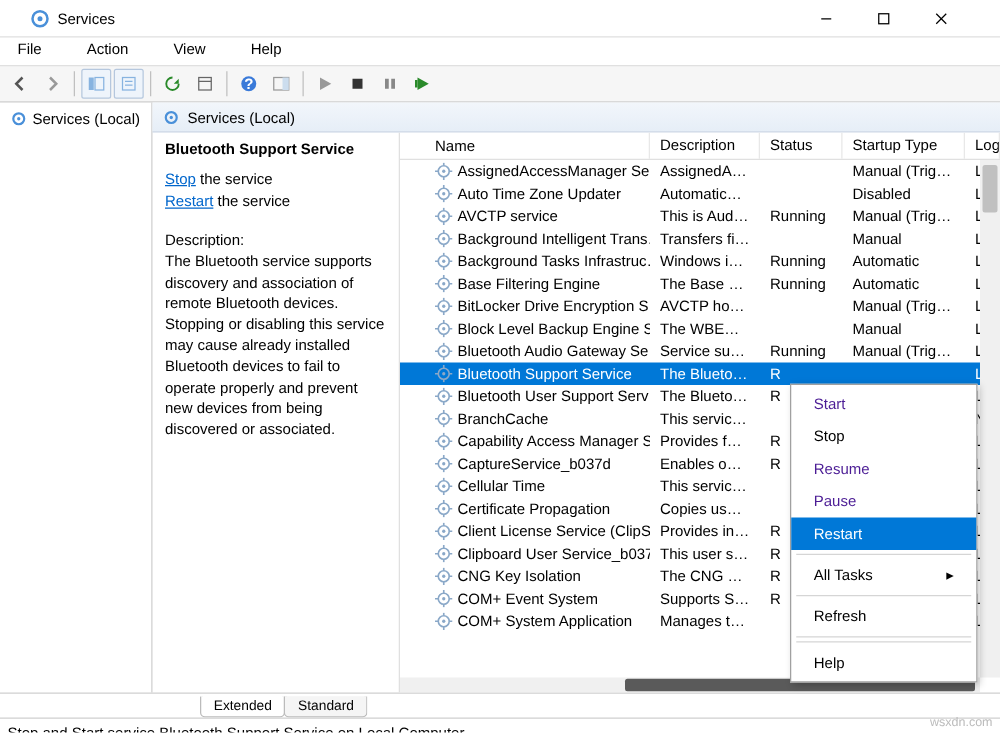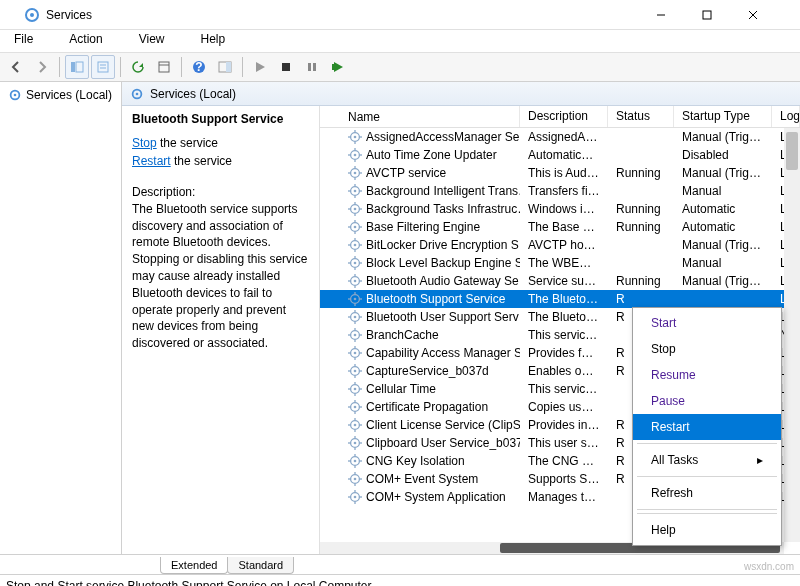--- a/index.html
+++ b/index.html
@@ -41,21 +41,21 @@
 .c-logon { width: 28px; }
 .gear-icon { width: 14px; height: 14px; flex-shrink: 0; }
 .scrollbar-v { position: absolute; right: 0; top: 22px; bottom: 12px; width: 16px; background: #f0f0f0; }
 .scrollbar-v .thumb { position: absolute; left: 2px; right: 2px; top: 4px; height: 38px; background: #c0c0c0; border-radius: 2px; }
 .scrollbar-h { position: absolute; left: 0; right: 16px; bottom: 0; height: 12px; background: #f0f0f0; }
 .scrollbar-h .thumb { position: absolute; top: 1px; bottom: 1px; left: 180px; width: 280px; background: #5a5a5a; border-radius: 2px; }
 .tabs { height: 20px; display: flex; padding-left: 160px; border-top: 1px solid #d0d0d0; align-items: flex-end; }
 .tab { padding: 2px 10px; border: 1px solid #bbb; border-top: none; background: #f5f5f5; font-size: 11px; border-radius: 0 0 4px 4px; margin-right: -1px; }
 .tab:first-child { background: #fff; }
 .statusbar { height: 22px; padding: 2px 6px; border-top: 1px solid #d0d0d0; font-size: 11px; display: flex; align-items: center; }
-.watermark { position: absolute; right: 6px; bottom: 14px; font-size: 10px; color: #bbb; }
+.watermark { position: absolute; right: 6px; bottom: 2px; font-size: 10px; color: #bbb; }
 .ctx-menu { position: absolute; left: 632px; top: 307px; width: 150px; background: #fff; border: 1px solid #a0a0a0; box-shadow: 2px 2px 6px rgba(0,0,0,0.25); z-index: 10; padding: 2px 0; }
 .ctx-item { padding: 6px 18px; font-size: 12px; display: flex; justify-content: space-between; align-items: center; }
 .ctx-item.disabled { color: #4c1d95; }
 .ctx-item.hover { background: #0078d7; color: #fff; }
 .ctx-item.bold { font-weight: bold; }
 .ctx-sep { height: 1px; background: #d5d5d5; margin: 3px 4px; }
 svg { display: block; }
 </style>
 </head>
 <body>

